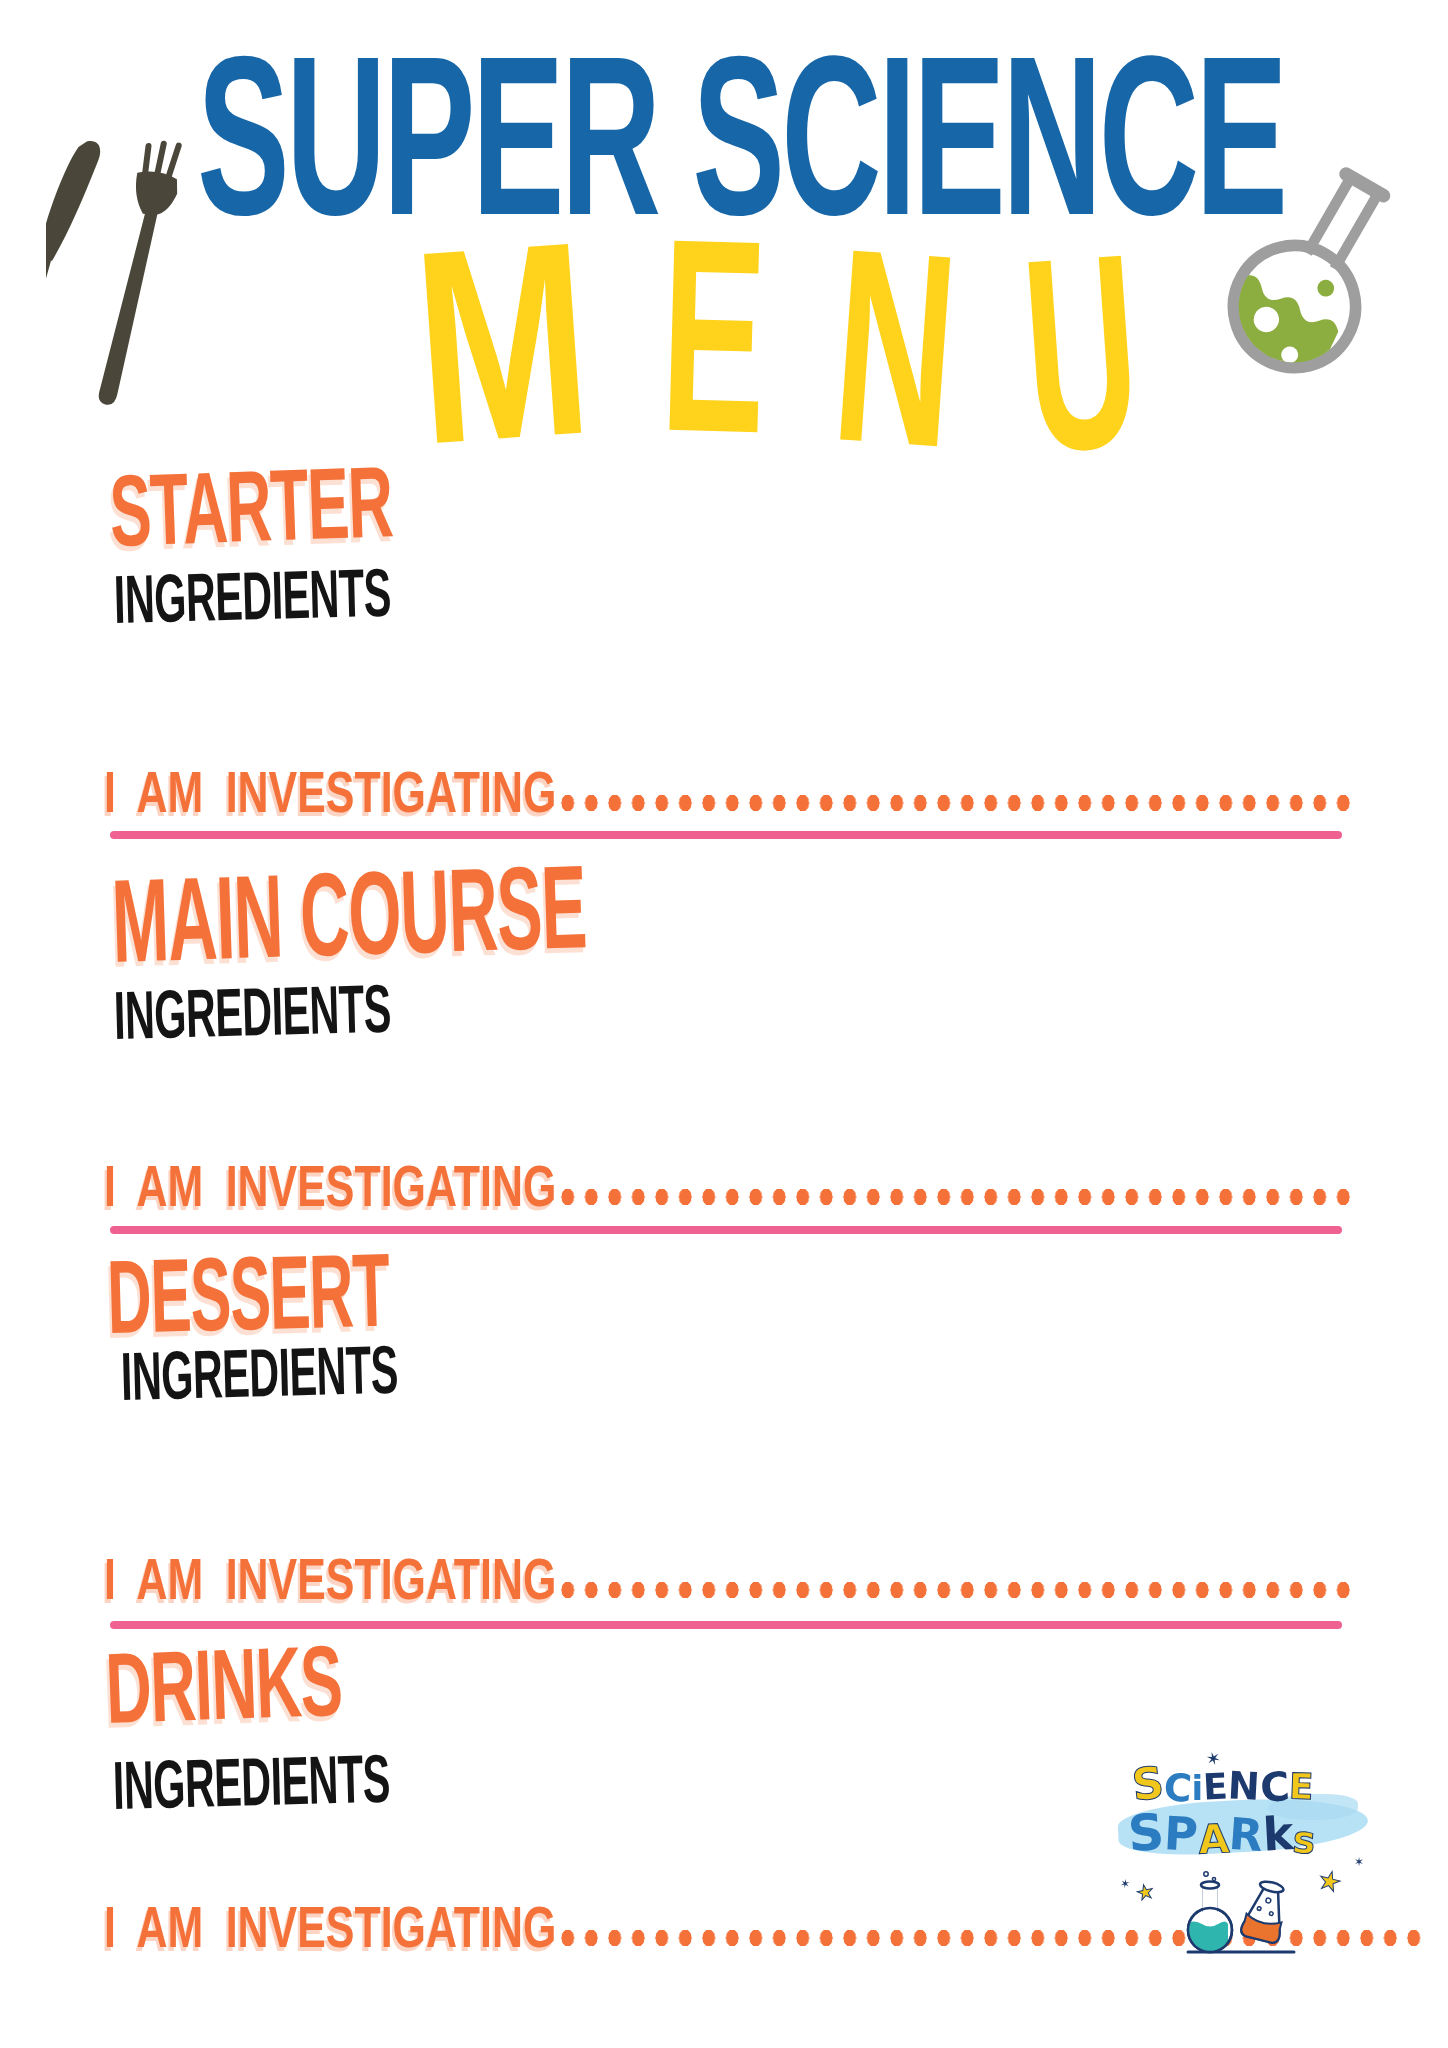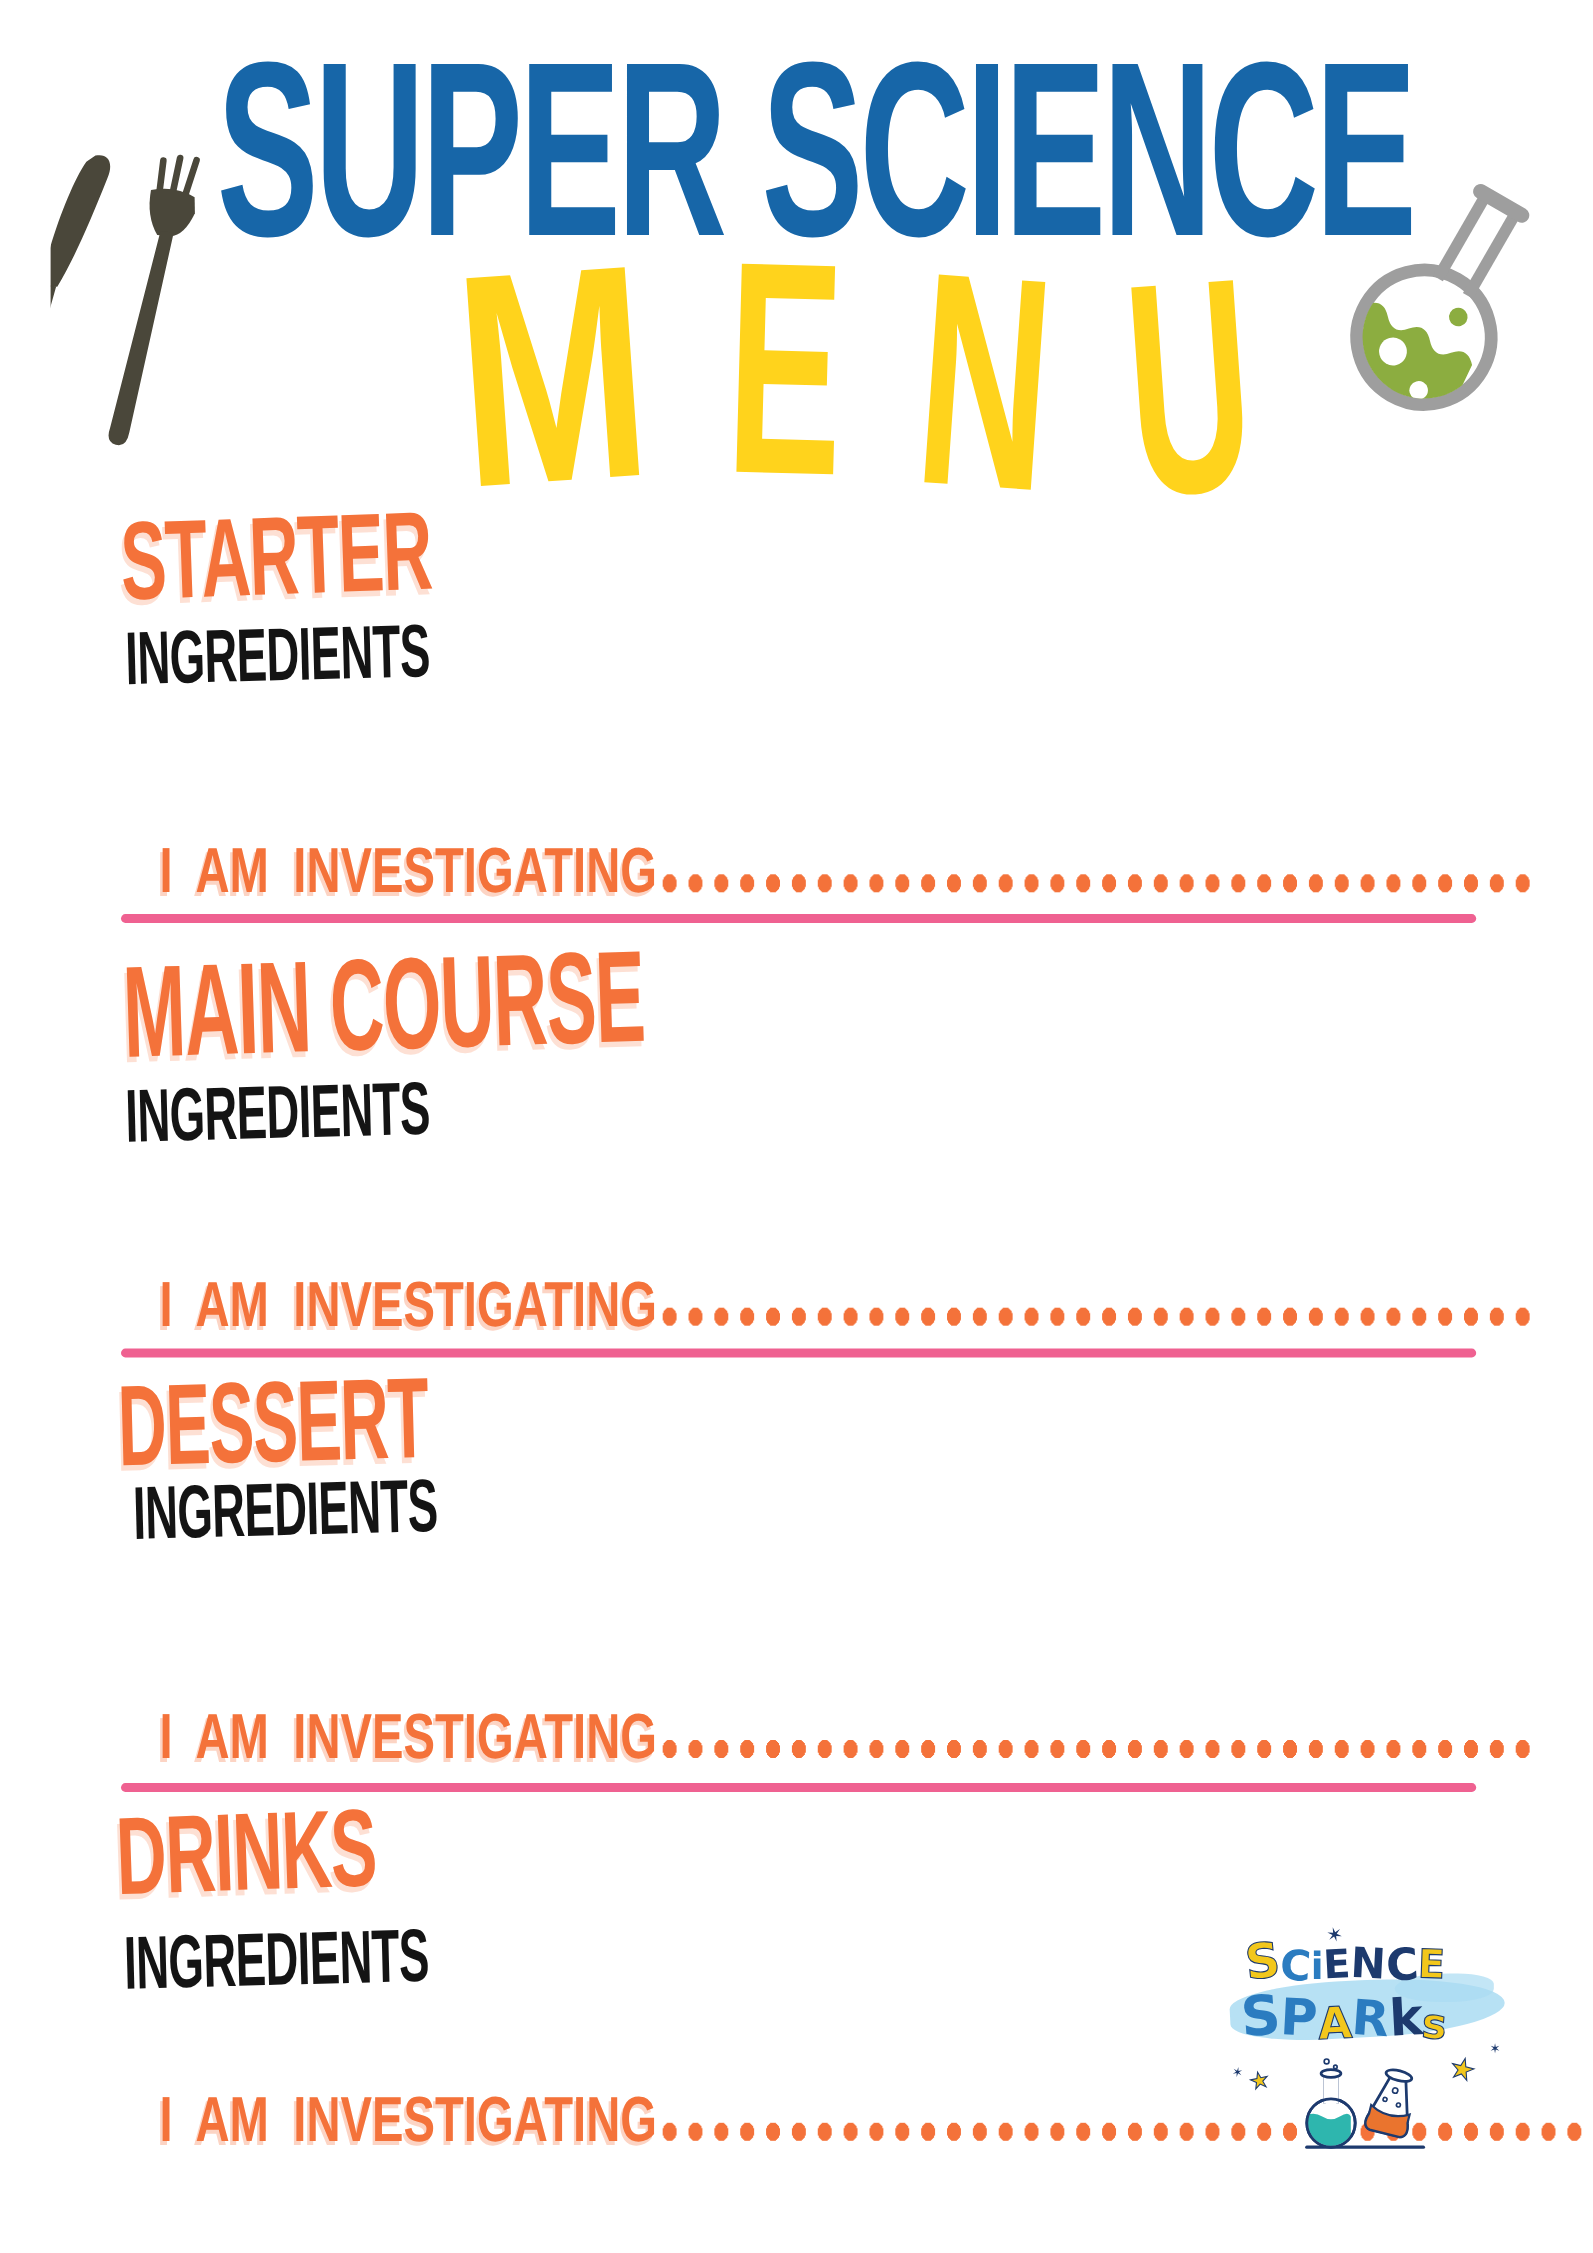--- a/index.html
+++ b/index.html
@@ -45,21 +45,21 @@
     position:absolute; font-weight:bold; line-height:1; white-space:nowrap;
     color:#141414; font-size:68px; letter-spacing:-1px;
     transform:rotate(-1.5deg) scaleX(0.61); transform-origin:left top;
   }
   .ing-0 { left:113px; top:565px; }
   .ing-1 { left:113px; top:981px; }
   .ing-2 { left:120px; top:1342px; }
   .ing-3 { left:112px; top:1751px; }
 
   
-  .prompt-row { position:absolute; left:104px; display:flex; align-items:flex-start;margin-left:41px; }
+  .prompt-row { position:absolute; left:104px; display:flex; align-items:flex-start; }
   .pr-0 { top:763px;  width:1248px; }
   .pr-1 { top:1157px; width:1248px; }
   .pr-2 { top:1550px; width:1248px; }
   .pr-3 { top:1898px; width:1320px; z-index:1; }
   .ptext-wrap { width:452px; flex:0 0 452px; overflow:visible; }
   .ptext {
     display:inline-block; font-size:58px; font-weight:bold; line-height:1;
     white-space:nowrap; word-spacing:14px; color:#F4723A;
     transform:scaleX(0.74); transform-origin:left top;
     text-shadow:-3px 4px 0 rgba(244,114,58,0.30);

